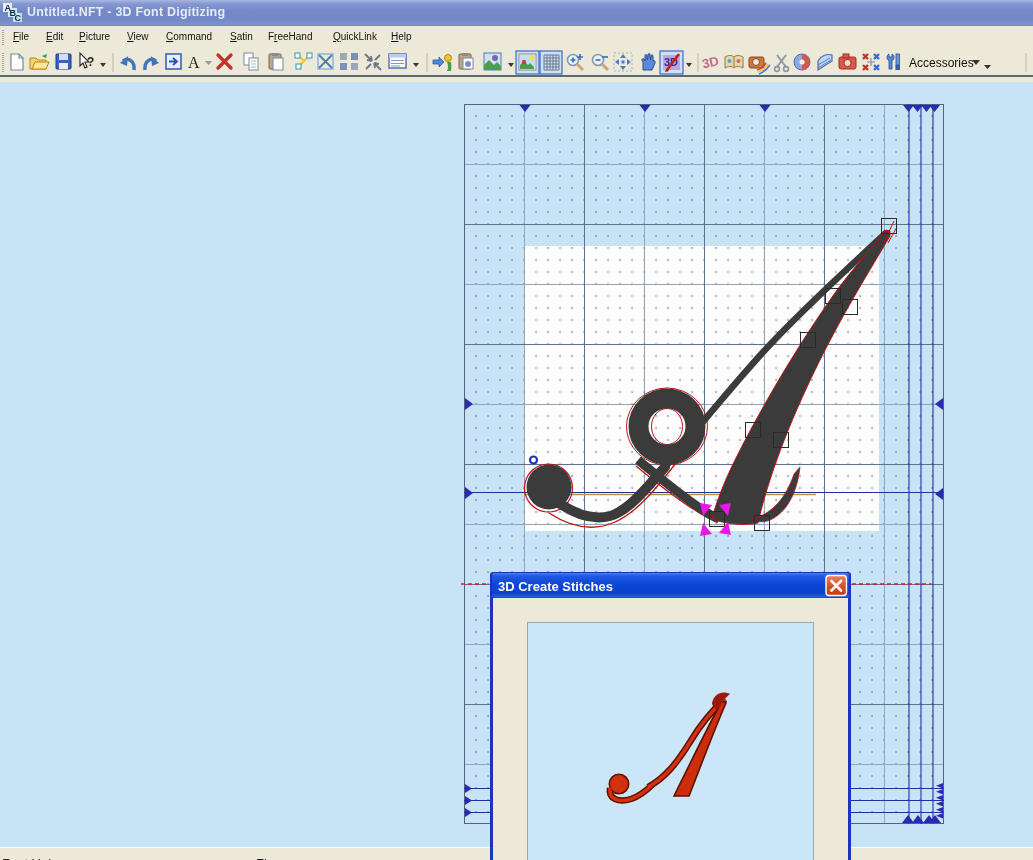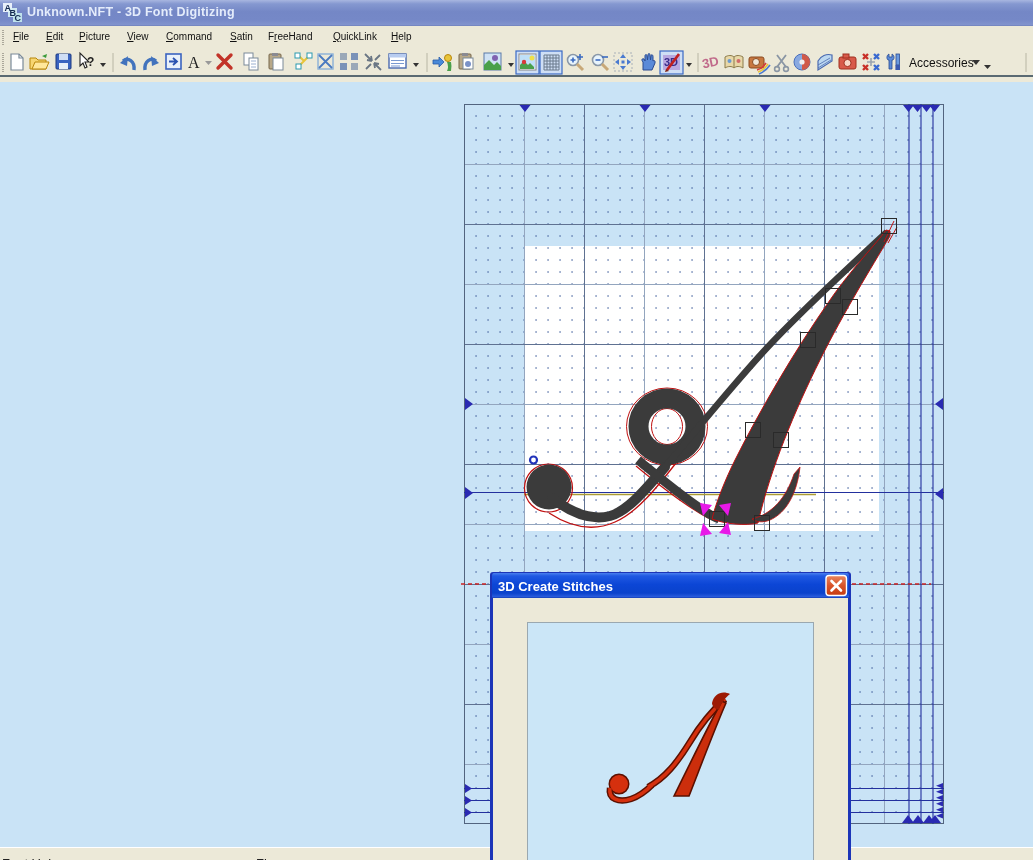--- a/index.html
+++ b/index.html
@@ -98,21 +98,21 @@
 </svg>
 <div id="titlebar">
  <svg width="26" height="26" style="position:absolute;left:2px;top:1px">
   <rect x="1" y="2" width="9" height="9" fill="#f4fbff" opacity="0.9"></rect>
   <rect x="6" y="7" width="9" height="9" fill="#d8f2f4" opacity="0.9"></rect>
   <rect x="11" y="12" width="9" height="9" fill="#c8ecf0" opacity="0.9"></rect>
   <text x="2.5" y="10" font-size="9" font-weight="bold" fill="#142a50">A</text>
   <text x="7.5" y="15" font-size="9" font-weight="bold" fill="#142a50">B</text>
   <text x="12.5" y="20" font-size="9" font-weight="bold" fill="#142a50">C</text>
  </svg>
- <div class="ttext">Unknown.NFT - 3D Font Digitizing</div>
+ <div class="ttext">Untitled.NFT - 3D Font Digitizing</div>
 </div>
 <div id="menubar">
  <svg width="8" height="24" style="position:absolute;left:0;top:0">
   <line x1="3" y1="4" x2="3" y2="20" stroke="#aaa79a" stroke-width="2" stroke-dasharray="1,1"></line>
  </svg>
  <div class="mitem" style="left:13px"><u>F</u>ile</div>
  <div class="mitem" style="left:46px"><u>E</u>dit</div>
  <div class="mitem" style="left:79px"><u>P</u>icture</div>
  <div class="mitem" style="left:127px"><u>V</u>iew</div>
  <div class="mitem" style="left:166px"><u>C</u>ommand</div>

